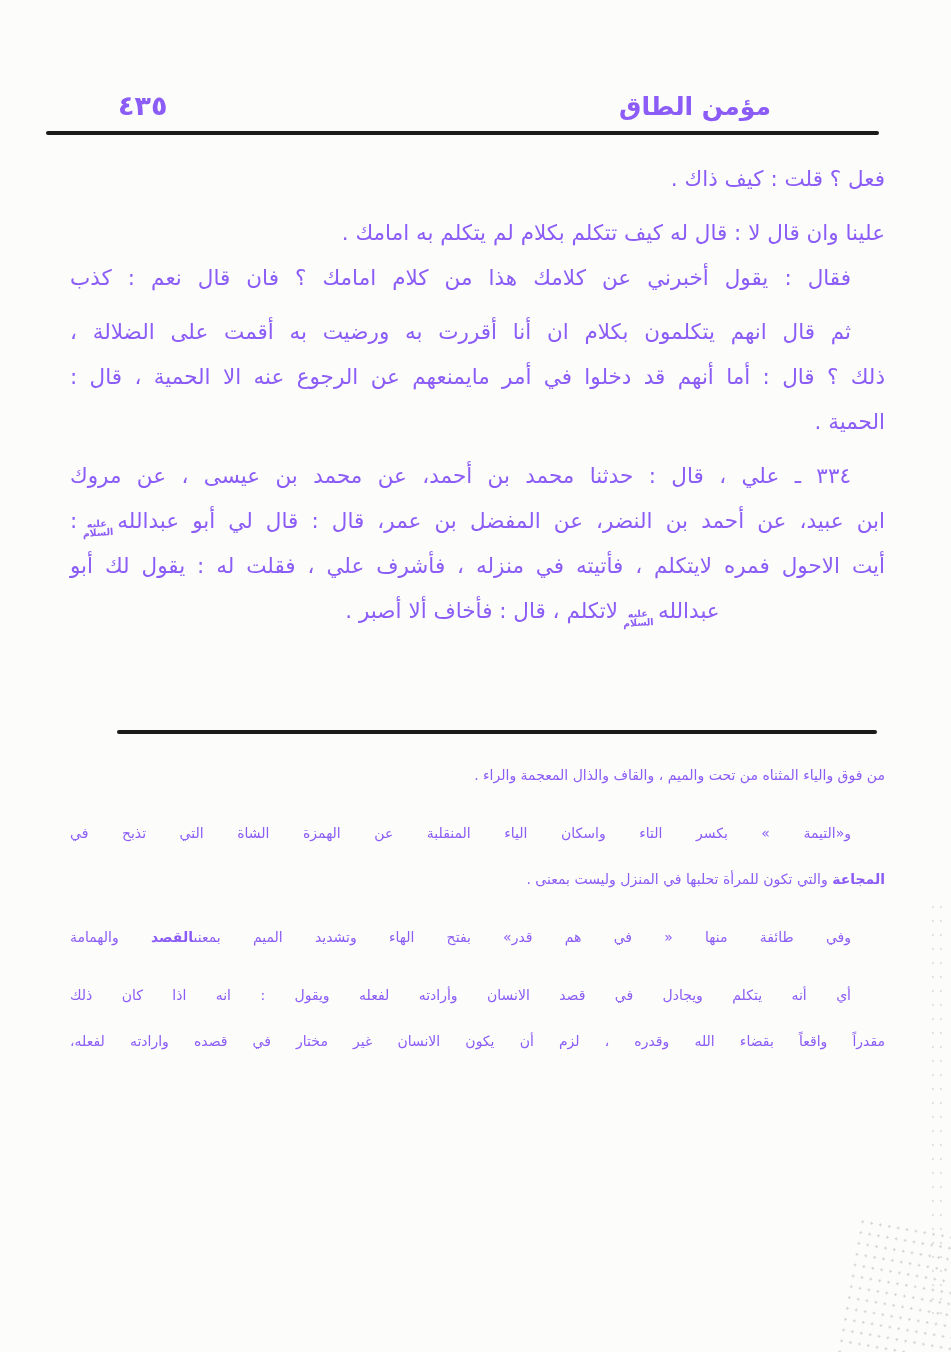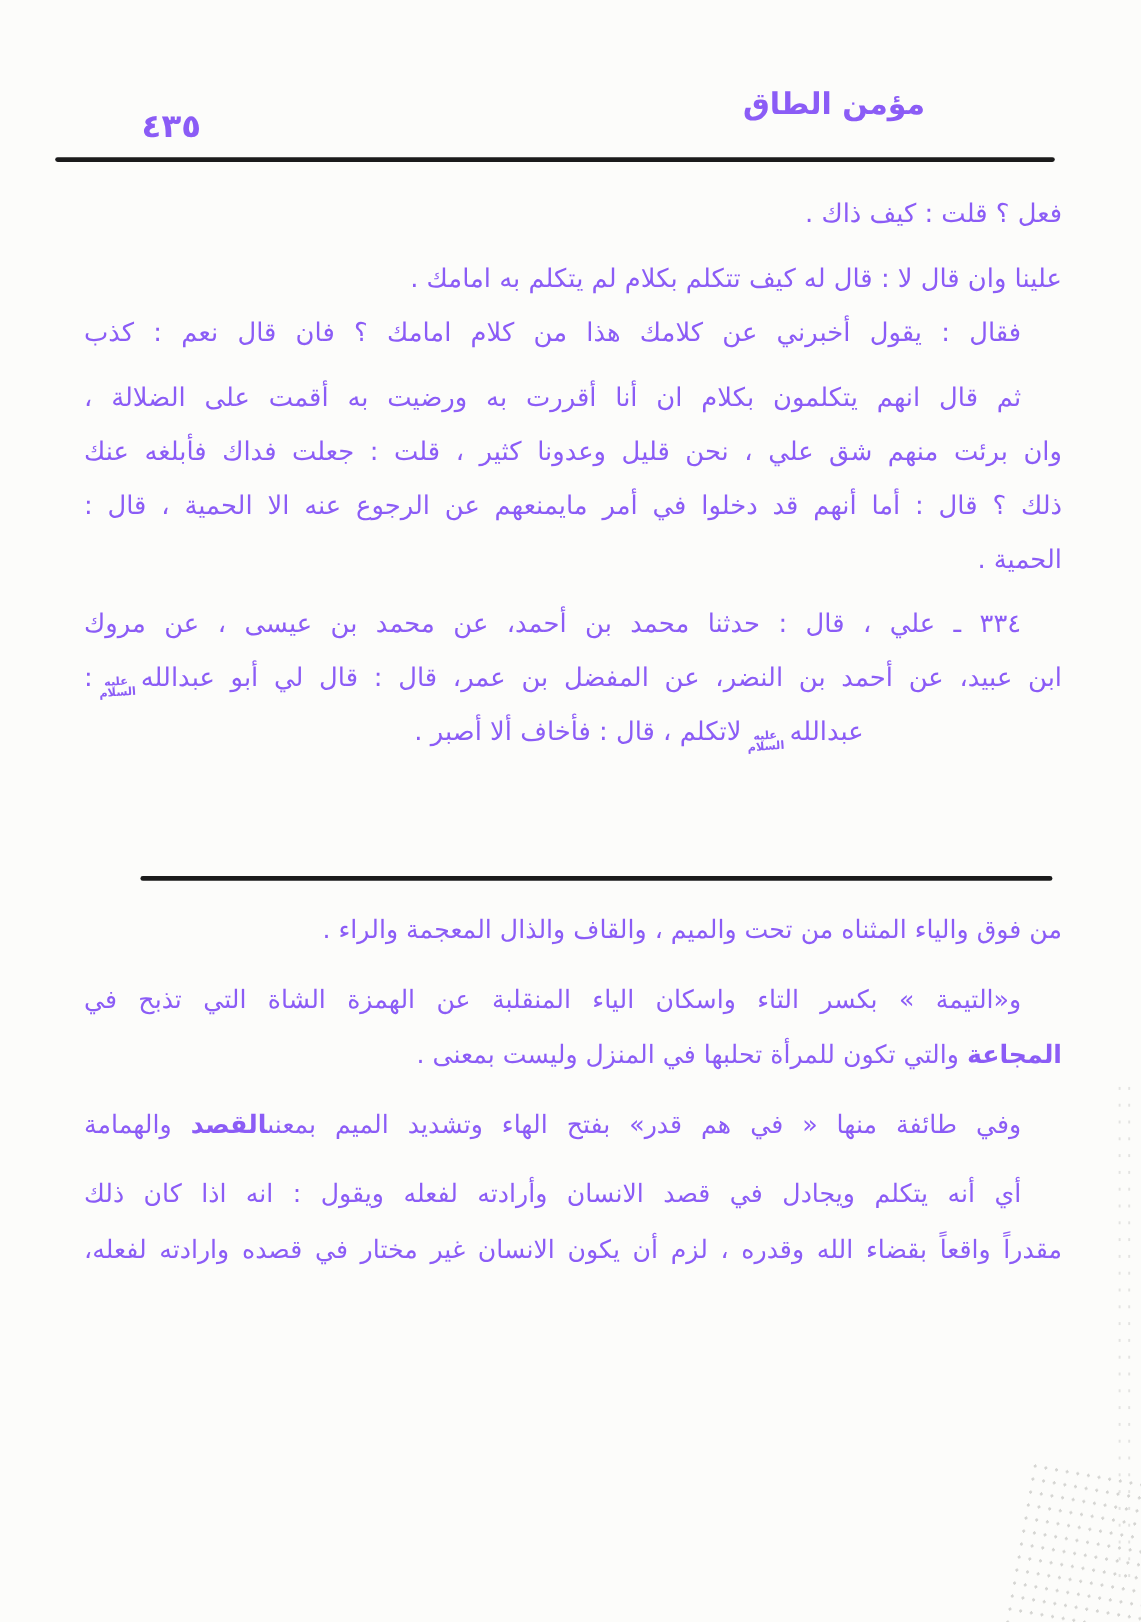--- a/index.html
+++ b/index.html
@@ -8,38 +8,38 @@
     width:951px;height:1352px;
     margin:0 auto;
     background:#fcfcfa;
     font-family:"DejaVu Sans",sans-serif;
     color:#8b5cf6;
     direction:rtl;
     overflow:hidden;
   }
   
   .running-title{
-    position:absolute;top:72px;right:180px;
+    position:absolute;top:92px;right:180px;
     font-size:25px;font-weight:700;letter-spacing:0;
   }
   .pagenum{
     position:absolute;top:90px;left:118px;
     font-size:27px;font-weight:700;
   }
   .rule{position:absolute;background:#1b1b1b;height:4px;border-radius:2px;}
   .rule-header{top:131px;left:46px;right:72px;}
   .rule-separator{top:730px;left:117px;right:74px;height:3.5px;}
   
   .body-text{
     position:absolute;top:156px;right:66px;left:70px;
     font-size:21.5px;line-height:45px;
   }
   .footnotes{
     position:absolute;top:752px;right:66px;left:70px;
-    font-size:21px;line-height:46px;
+    font-size:14px;line-height:46px;
   }
   .para{margin:0 0 9px 0;}
   .footnotes .para{margin:0 0 12px 0;}
   .ln{display:block;}
   .ln.j{text-align:justify;text-align-last:justify;}
   .ln.start{text-align:center;text-align-last:right;}
   .ln.ctr{text-align:center;text-align-last:center;padding-left:110px;}
   .ln.ind{padding-right:34px;}
   .b{font-weight:700;}
   
@@ -81,28 +81,28 @@
       <div class="ln start">فعل ؟ قلت : كيف ذاك .</div>
     </div>
 
     <div class="para">
       <div class="ln start">علينا وان قال لا : قال له كيف تتكلم بكلام لم يتكلم به امامك .</div>
       <div class="ln j ind">فقال : يقول أخبرني عن كلامك هذا من كلام امامك ؟ فان قال نعم : كذب</div>
     </div>
 
     <div class="para">
       <div class="ln j ind">ثم قال انهم يتكلمون بكلام ان أنا أقررت به ورضيت به أقمت على الضلالة ،</div>
-      <div class="ln j">وان برئت منهم شق علي ، نحن قليل وعدونا كثير ، قلت : جعلت فداك فأبلغه عنك</div>
       <div class="ln j">ذلك ؟ قال : أما أنهم قد دخلوا في أمر مايمنعهم عن الرجوع عنه الا الحمية ، قال :</div>
       <div class="ln start">الحمية .</div>
     </div>
 
     <div class="para">
       <div class="ln j ind">٣٣٤ ـ علي ، قال : حدثنا محمد بن أحمد، عن محمد بن عيسى ، عن مروك</div>
       <div class="ln j"><span>ابن عبيد، عن أحمد بن النضر، عن المفضل بن عمر، قال : قال لي أبو عبدالله</span><span class="sym">عليه السلام</span><span>:</span></div>
+      <div class="ln j">أيت الاحول فمره لايتكلم ،  فأتيته في منزله ، فأشرف علي ، فقلت له : يقول لك أبو</div>
       <div class="ln ctr"><span>عبدالله</span><span class="sym">عليه السلام</span><span>لاتكلم ، قال : فأخاف ألا أصبر .</span></div>
     </div>
 
   </main>
 
   <div class="rule rule-separator"></div>
 
   <section class="footnotes">
 
     <div class="para">

